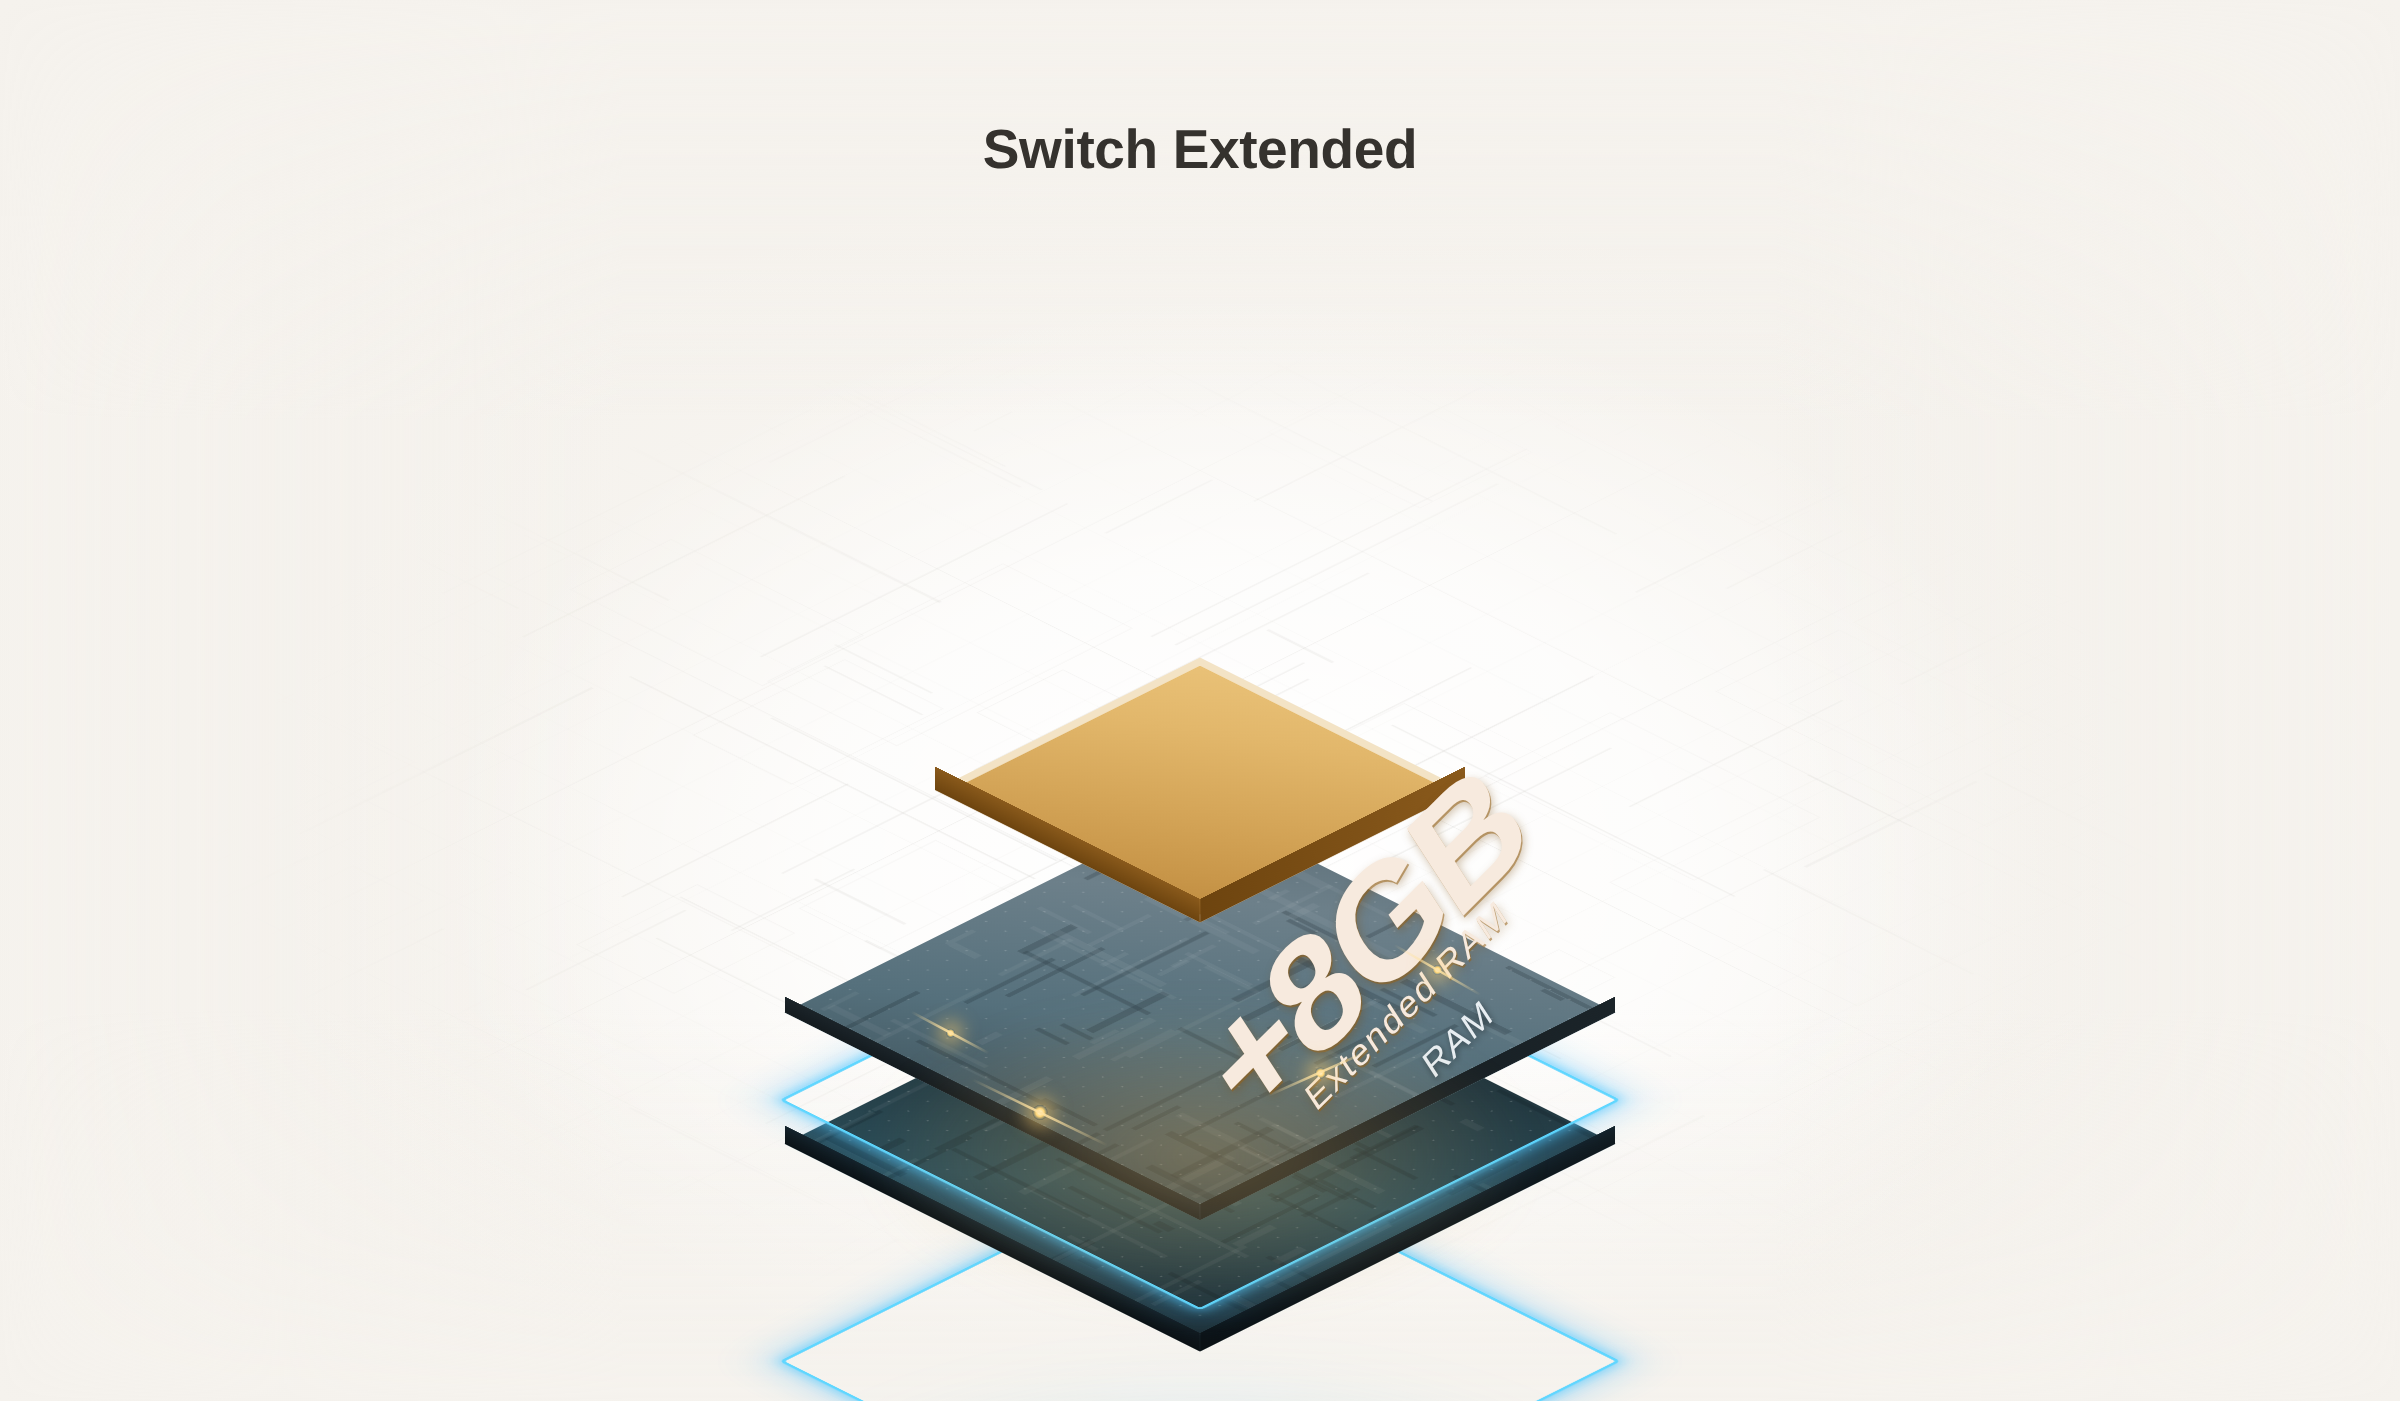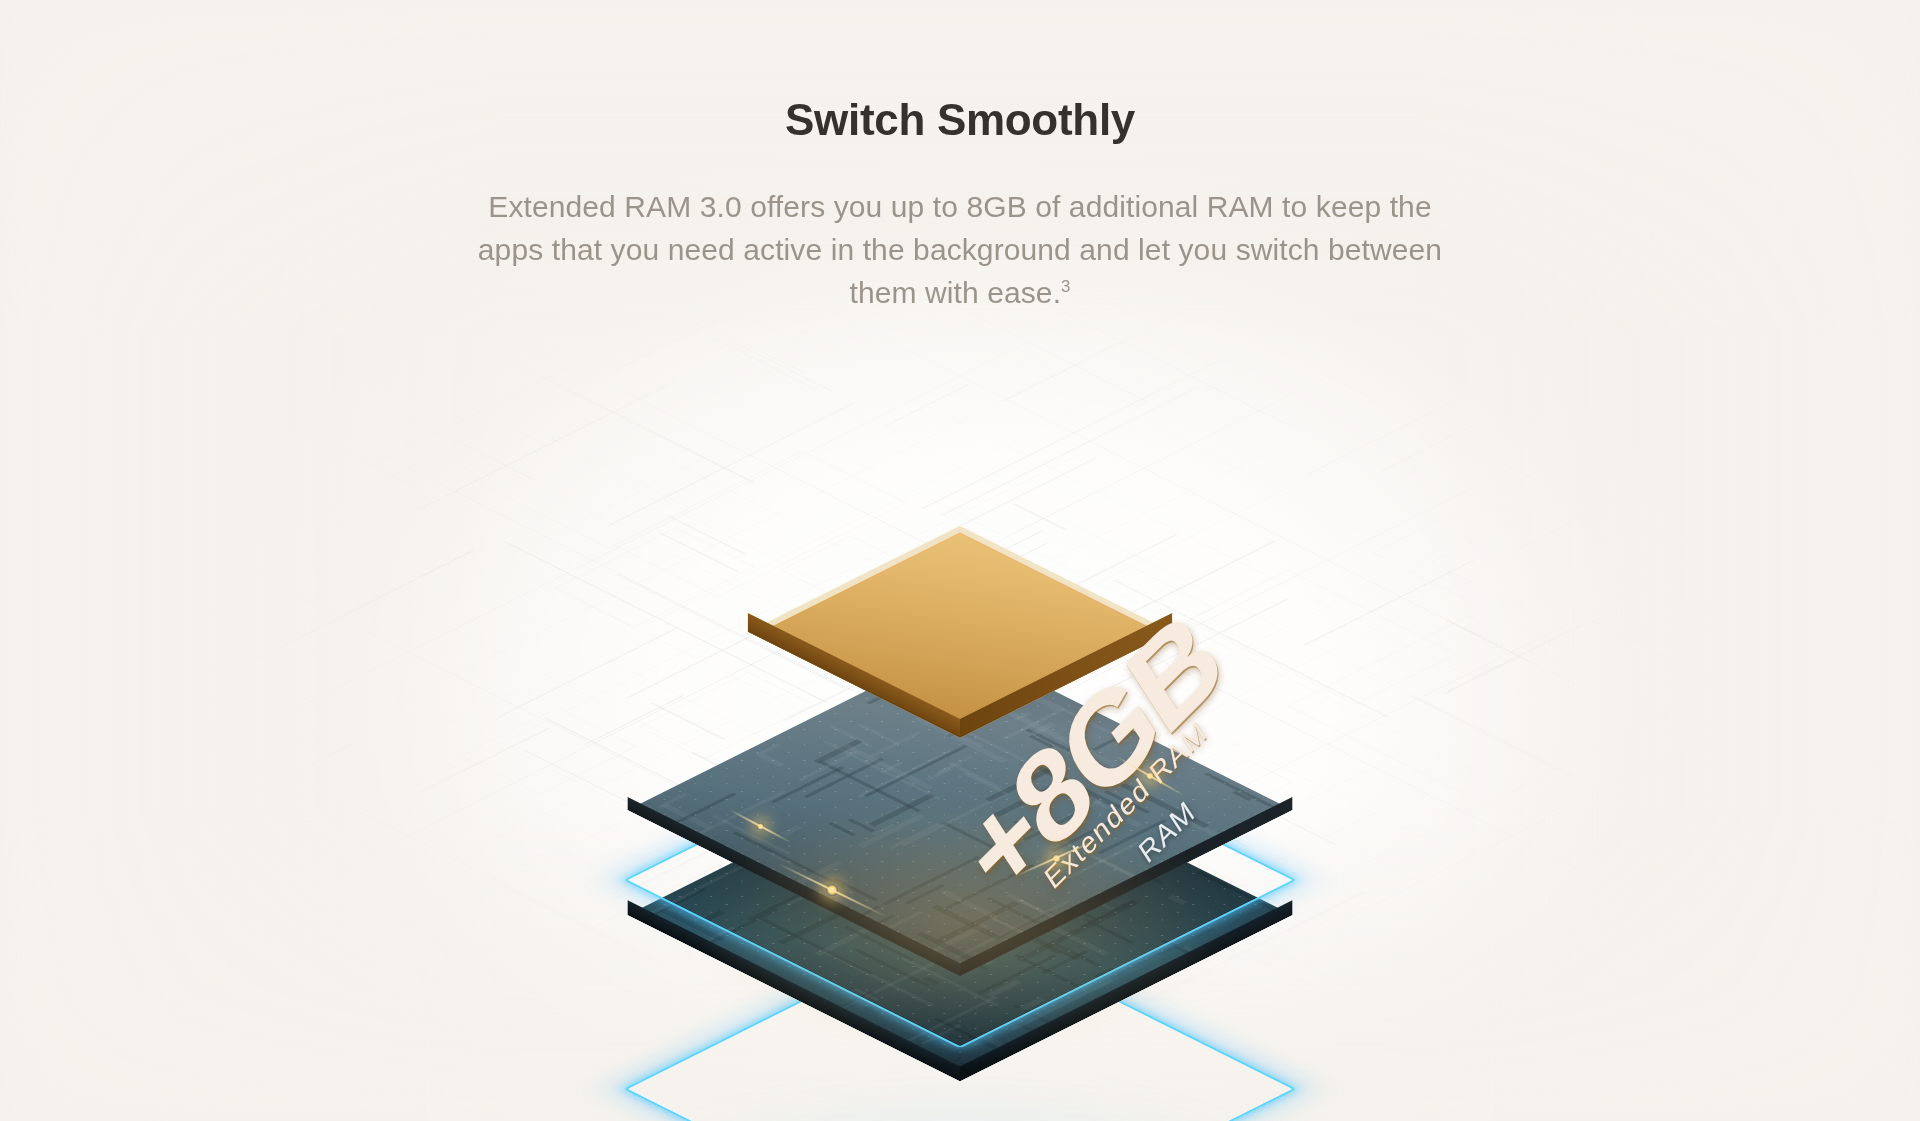--- a/index.html
+++ b/index.html
@@ -407,26 +407,21 @@
       <i style="left:1049px;top:1348px;width:92px;height:155px;background:transparent;border:1.5px solid rgba(130,126,120,.16);"></i>
       <i style="left:1661px;top:444px;width:181px;height:238px;background:transparent;border:1.5px solid rgba(130,126,120,.16);"></i>
       <i style="left:242px;top:52px;width:310px;height:225px;background:transparent;border:1.5px solid rgba(130,126,120,.16);"></i>
       <i style="left:559px;top:1157px;width:218px;height:115px;background:transparent;border:1.5px solid rgba(130,126,120,.16);"></i>
       <i style="left:461px;top:339px;width:235px;height:52px;background:transparent;border:1.5px solid rgba(130,126,120,.16);"></i>
     </div>
   <div class="bg-veil"></div>
 </div>
 
 <div class="text-block">
-  <h1 class="title">Switch Smoothly</h1>
-  <p class="subtitle">
-    <span>Extended RAM 3.0 offers you up to 8GB of additional RAM to</span>
-    <span>keep the apps that you need active in the background and let you</span>
-    <span>switch between them with ease.</span><sup>3</sup>
-  </p>
+  <h1 class="title">Switch Extended</h1>
 </div>
 
 <div class="chip-stage">
 
   <div class="ambient-cyan"></div>
 
   <div class="layer L3">
     <div class="glow-rim rim-c" style="margin-top:174px;"></div>
     <div class="plate" style="width:470px;height:470px;">
       <div class="face top">

